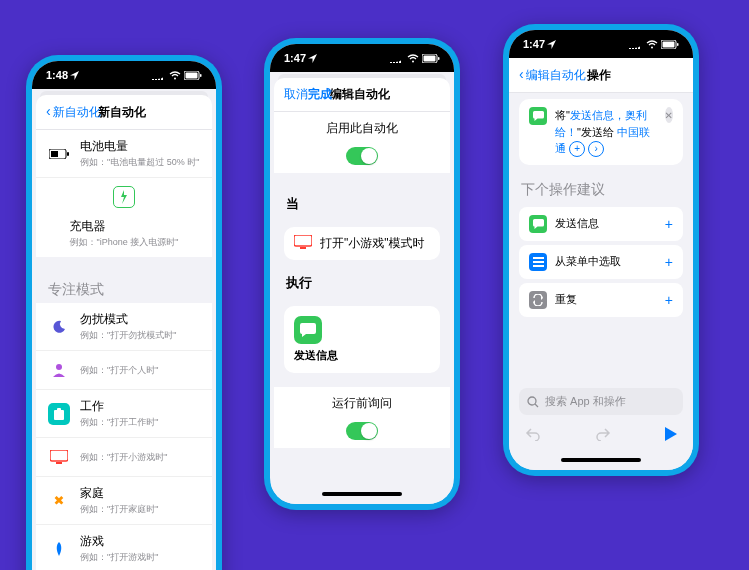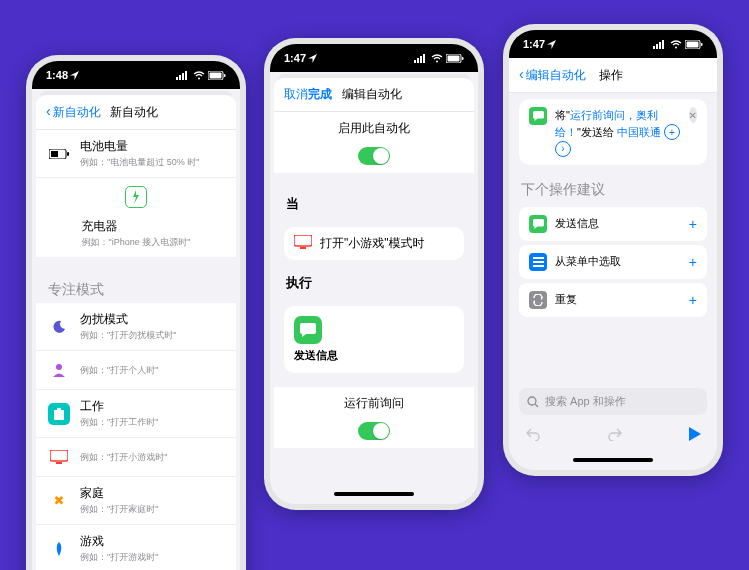--- a/index.html
+++ b/index.html
@@ -6,22 +6,22 @@
   body {
     background: #4b2fc7;
     width: 749px;
     height: 570px;
     font-family: -apple-system, "Helvetica Neue", sans-serif;
     position: relative;
     overflow: hidden;
   }
   .phone {
     position: absolute;
-    width: 220px;
-    background: #e5e5e5;
+    width: 196px;
+    background: #0ea5e9;
     border-radius: 32px;
     padding: 6px;
     box-shadow: 0 4px 20px rgba(0,0,0,0.3);
   }
   .screen {
     background: #f2f2f7;
     border-radius: 26px;
     overflow: hidden;
     position: relative;
   }
@@ -50,21 +50,21 @@
   .sb-icon { display:inline-block; }
   .header {
     background: #fff;
     border-bottom: 1px solid #e5e5ea;
     display:flex; align-items:center; justify-content:flex-start;
     padding: 8px 10px;
     font-size: 12px;
     position: relative;
   }
   .header-title {
-    font-weight: 400;
+    font-weight: 700;
     position:absolute; left:0; right:4px; text-align:center;
     pointer-events:none;
   }
   .link { color:#007aff; z-index:1; }
   .back-chev { color:#007aff; font-size:14px; margin-right:2px; }
   .content { background:#f2f2f7; font-size:11px; color:#000; }
   .section-label { color:#8e8e93; font-size:14px; padding:10px 12px 4px; }
   .group {
     background:#fff; margin: 0 0 14px;
   }
@@ -393,21 +393,21 @@
       <span></span>
     </div>
     <div class="content" style="flex:1;">
       <div class="card" style="align-items:flex-start">
         <div style="width:18px;height:18px;border-radius:4px;background:#34c759;display:flex;align-items:center;justify-content:center;flex-shrink:0">
           <svg width="11" height="10">
               <path d="M1.5 0 h8 a1.5 1.5 0 0 1 1.5 1.5 v4.5 a1.5 1.5 0 0 1 -1.5 1.5 h-5 l-3 2.5 v-2.5 a1.5 1.5 0 0 1 -1.5 -1.5 v-4.5 a1.5 1.5 0 0 1 1.5 -1.5" fill="#fff"></path>
             </svg>
         </div>
         <div class="msg-card-text">
-          <span>将"</span><span class="blue">运行前询问，奥利给！</span><span>"发送给</span>
+          <span>将"</span><span class="blue">发送信息，奥利给！</span><span>"发送给</span>
           <span class="blue">中国联通</span>
           <span class="pill">+</span>
           <span class="pill">›</span>
         </div>
         <div class="x-btn">✕</div>
       </div>
 
       <div class="section-label">下个操作建议</div>
       <div class="suggest-row">
         <div style="width:18px;height:18px;border-radius:4px;background:#34c759;display:flex;align-items:center;justify-content:center">

